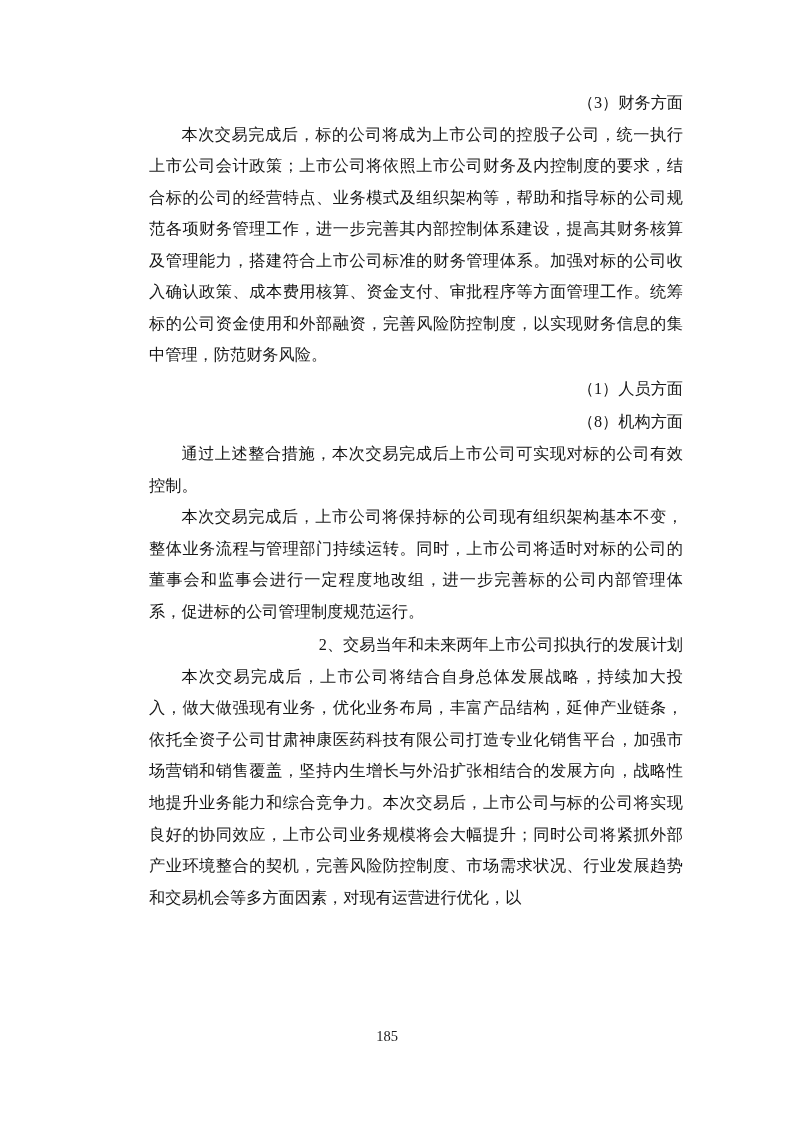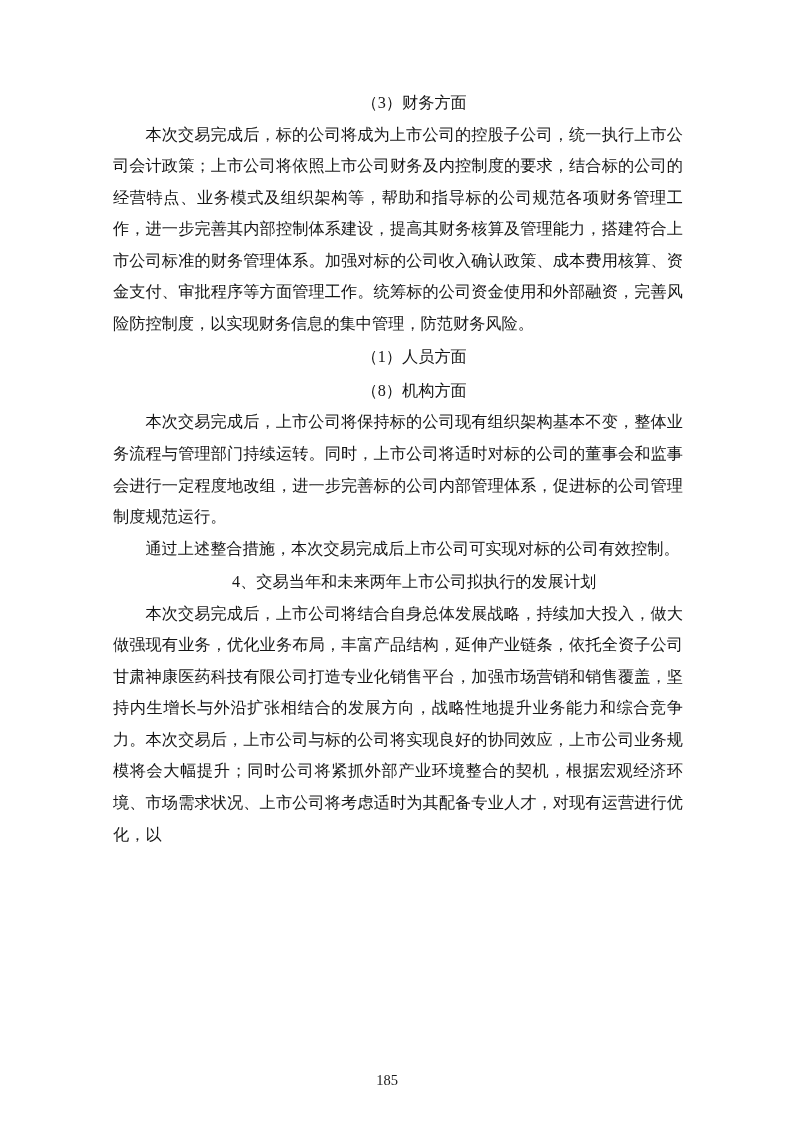--- a/index.html
+++ b/index.html
@@ -24,52 +24,52 @@
     width: 570px;
     font-size: 16.2px;
     line-height: 31.55px;
     text-align: justify;
     color: #161616;
   }
   .heading {
     text-indent: 2em;
     margin-top: 2px;
     white-space: nowrap;
-    text-align: center;
+    text-align: right;
   }
   .para {
     text-indent: 2em;
+    margin-left: 36px;
   }
   .footer {
     position: absolute;
     left: 0;
     top: 1028px;
     width: 774px;
     text-align: center;
     font-size: 14.5px;
     color: #1a1a1a;
-    margin-top: 44px;
   }
 </style>
 </head>
 <body>
 
 <div class="page">
   <main class="content">
 
     <p class="heading">（3）财务方面</p>
     <p class="para">本次交易完成后，标的公司将成为上市公司的控股子公司，统一执行上市公司会计政策；上市公司将依照上市公司财务及内控制度的要求，结合标的公司的经营特点、业务模式及组织架构等，帮助和指导标的公司规范各项财务管理工作，进一步完善其内部控制体系建设，提高其财务核算及管理能力，搭建符合上市公司标准的财务管理体系。加强对标的公司收入确认政策、成本费用核算、资金支付、审批程序等方面管理工作。统筹标的公司资金使用和外部融资，完善风险防控制度，以实现财务信息的集中管理，防范财务风险。</p>
 
     <p class="heading">（1）人员方面</p>
 
     <p class="heading">（8）机构方面</p>
+    <p class="para">通过上述整合措施，本次交易完成后上市公司可实现对标的公司有效控制。</p>
     <p class="para">本次交易完成后，上市公司将保持标的公司现有组织架构基本不变，整体业务流程与管理部门持续运转。同时，上市公司将适时对标的公司的董事会和监事会进行一定程度地改组，进一步完善标的公司内部管理体系，促进标的公司管理制度规范运行。</p>
-    <p class="para">通过上述整合措施，本次交易完成后上市公司可实现对标的公司有效控制。</p>
 
-    <p class="heading">4、交易当年和未来两年上市公司拟执行的发展计划</p>
-    <p class="para">本次交易完成后，上市公司将结合自身总体发展战略，持续加大投入，做大做强现有业务，优化业务布局，丰富产品结构，延伸产业链条，依托全资子公司甘肃神康医药科技有限公司打造专业化销售平台，加强市场营销和销售覆盖，坚持内生增长与外沿扩张相结合的发展方向，战略性地提升业务能力和综合竞争力。本次交易后，上市公司与标的公司将实现良好的协同效应，上市公司业务规模将会大幅提升；同时公司将紧抓外部产业环境整合的契机，根据宏观经济环境、市场需求状况、上市公司将考虑适时为其配备专业人才，对现有运营进行优化，以</p>
+    <p class="heading">2、交易当年和未来两年上市公司拟执行的发展计划</p>
+    <p class="para">本次交易完成后，上市公司将结合自身总体发展战略，持续加大投入，做大做强现有业务，优化业务布局，丰富产品结构，延伸产业链条，依托全资子公司甘肃神康医药科技有限公司打造专业化销售平台，加强市场营销和销售覆盖，坚持内生增长与外沿扩张相结合的发展方向，战略性地提升业务能力和综合竞争力。本次交易后，上市公司与标的公司将实现良好的协同效应，上市公司业务规模将会大幅提升；同时公司将紧抓外部产业环境整合的契机，完善风险防控制度、市场需求状况、行业发展趋势和交易机会等多方面因素，对现有运营进行优化，以</p>
 
   </main>
 
   <footer class="footer">
     <span>185</span>
   </footer>
 </div>
 
 </body></html>

